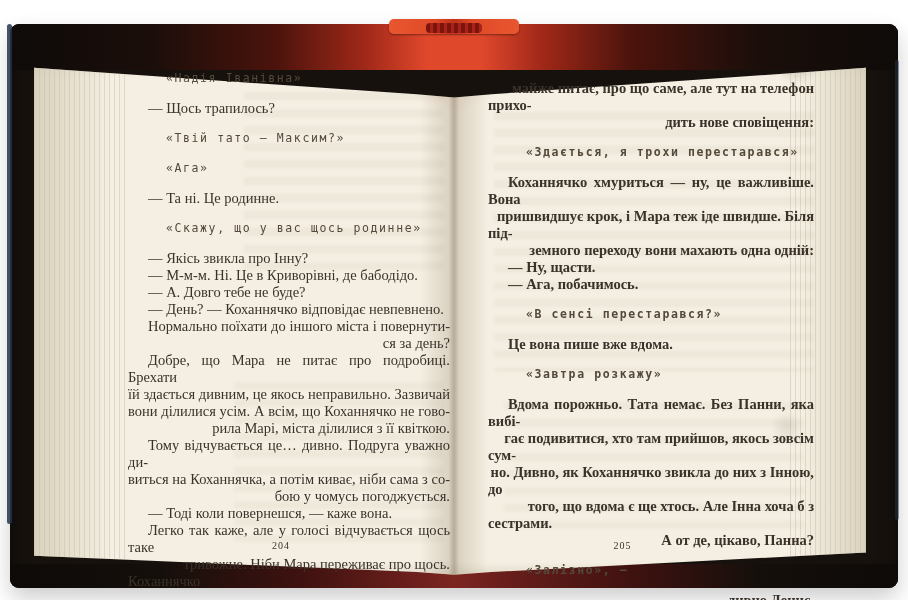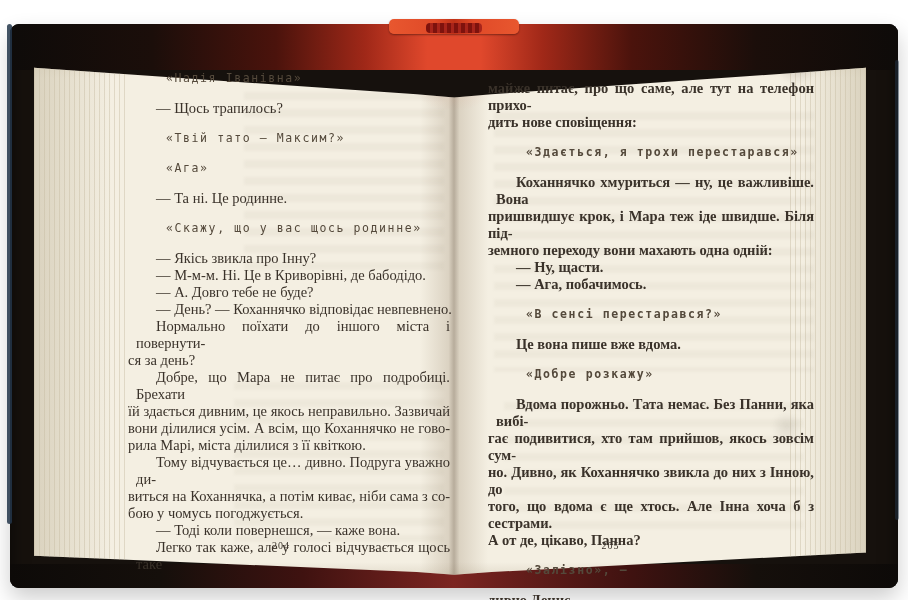--- a/index.html
+++ b/index.html
@@ -106,23 +106,23 @@
     filter:blur(2px);
   }
 
   
   .text-col{
     position:absolute;width:322px;color:var(--c-text,#3a322a);
     font-size:14.5px;line-height:17px;
   }
   .text-col .line{min-height:17px;white-space:nowrap;}
   .text-col .line.j{white-space:normal;text-align:justify;text-align-last:justify;}
-  .text-col .line.ind{padding-left:20px;margin-left:8px;}
+  .text-col .line.ind{padding-left:20px;}
   .text-col .line.ind.j{padding-left:0;text-indent:20px;}
-  .text-col .line.flush{padding-left:0;}
+  .text-col .line.flush{padding-left:0;text-align:right;}
   .text-col .line.mono{
     font-family:"DejaVu Sans Mono","Liberation Mono",monospace;
     font-size:11.5px;letter-spacing:1.6px;
     color:var(--c-mono-text,#54493b);
     padding-left:38px;line-height:17px;
   }
   .text-col .line.gap{margin-top:13px;}
   .page-number{
     position:absolute;top:540px;width:320px;text-align:center;
     font-size:10px;color:var(--c-text,#3a322a);letter-spacing:1px;
@@ -176,40 +176,41 @@
       <div class="line flush">ся за день?</div>
       <div class="line ind j">Добре, що Мара не питає про подробиці. Брехати</div>
       <div class="line flush j">їй здається дивним, це якось неправильно. Зазвичай</div>
       <div class="line flush j">вони ділилися усім. А всім, що Коханнячко не гово-</div>
       <div class="line flush">рила Марі, міста ділилися з її квіткою.</div>
       <div class="line ind j">Тому відчувається це… дивно. Подруга уважно ди-</div>
       <div class="line flush j">виться на Коханнячка, а потім киває, ніби сама з со-</div>
       <div class="line flush">бою у чомусь погоджується.</div>
       <div class="line ind">— Тоді коли повернешся, — каже вона.</div>
       <div class="line ind j">Легко так каже, але у голосі відчувається щось таке</div>
+      <div class="line flush j">тривожне. Ніби Мара переживає про щось. Коханнячко</div>
     </div>
 
   <div class="text-col" style="left:488px;top:80px;width:326px;font-weight:bold;">
       <div class="line flush j">майже питає, про що саме, але тут на телефон прихо-</div>
       <div class="line flush">дить нове сповіщення:</div>
       <div class="line mono gap">«Здається, я трохи перестарався»</div>
       <div class="line ind gap j">Коханнячко хмуриться — ну, це важливіше. Вона</div>
       <div class="line flush j">пришвидшує крок, і Мара теж іде швидше. Біля під-</div>
       <div class="line flush">земного переходу вони махають одна одній:</div>
       <div class="line ind">— Ну, щасти.</div>
       <div class="line ind">— Ага, побачимось.</div>
       <div class="line mono gap">«В сенсі перестарався?»</div>
       <div class="line ind gap">Це вона пише вже вдома.</div>
-      <div class="line mono gap">«Добре розкажу»</div>
+      <div class="line mono gap">«Завтра розкажу»</div>
       <div class="line ind gap j">Вдома порожньо. Тата немає. Без Панни, яка вибі-</div>
       <div class="line flush j">гає подивитися, хто там прийшов, якось зовсім сум-</div>
       <div class="line flush j">но. Дивно, як Коханнячко звикла до них з Інною, до</div>
       <div class="line flush j">того, що вдома є ще хтось. Але Інна хоча б з сестрами.</div>
       <div class="line flush">А от де, цікаво, Панна?</div>
       <div class="line mono gap">«Залізно», —</div>
       <div class="line flush gap">дивно Денис.</div>
     </div>
 
   <div class="page-number" style="left:121px;">204</div>
 
-  <div class="page-number" style="left:453px;width:315px;">205</div>
+  <div class="page-number" style="left:465px;width:315px;">205</div>
 
 </div>
 
 </body></html>

